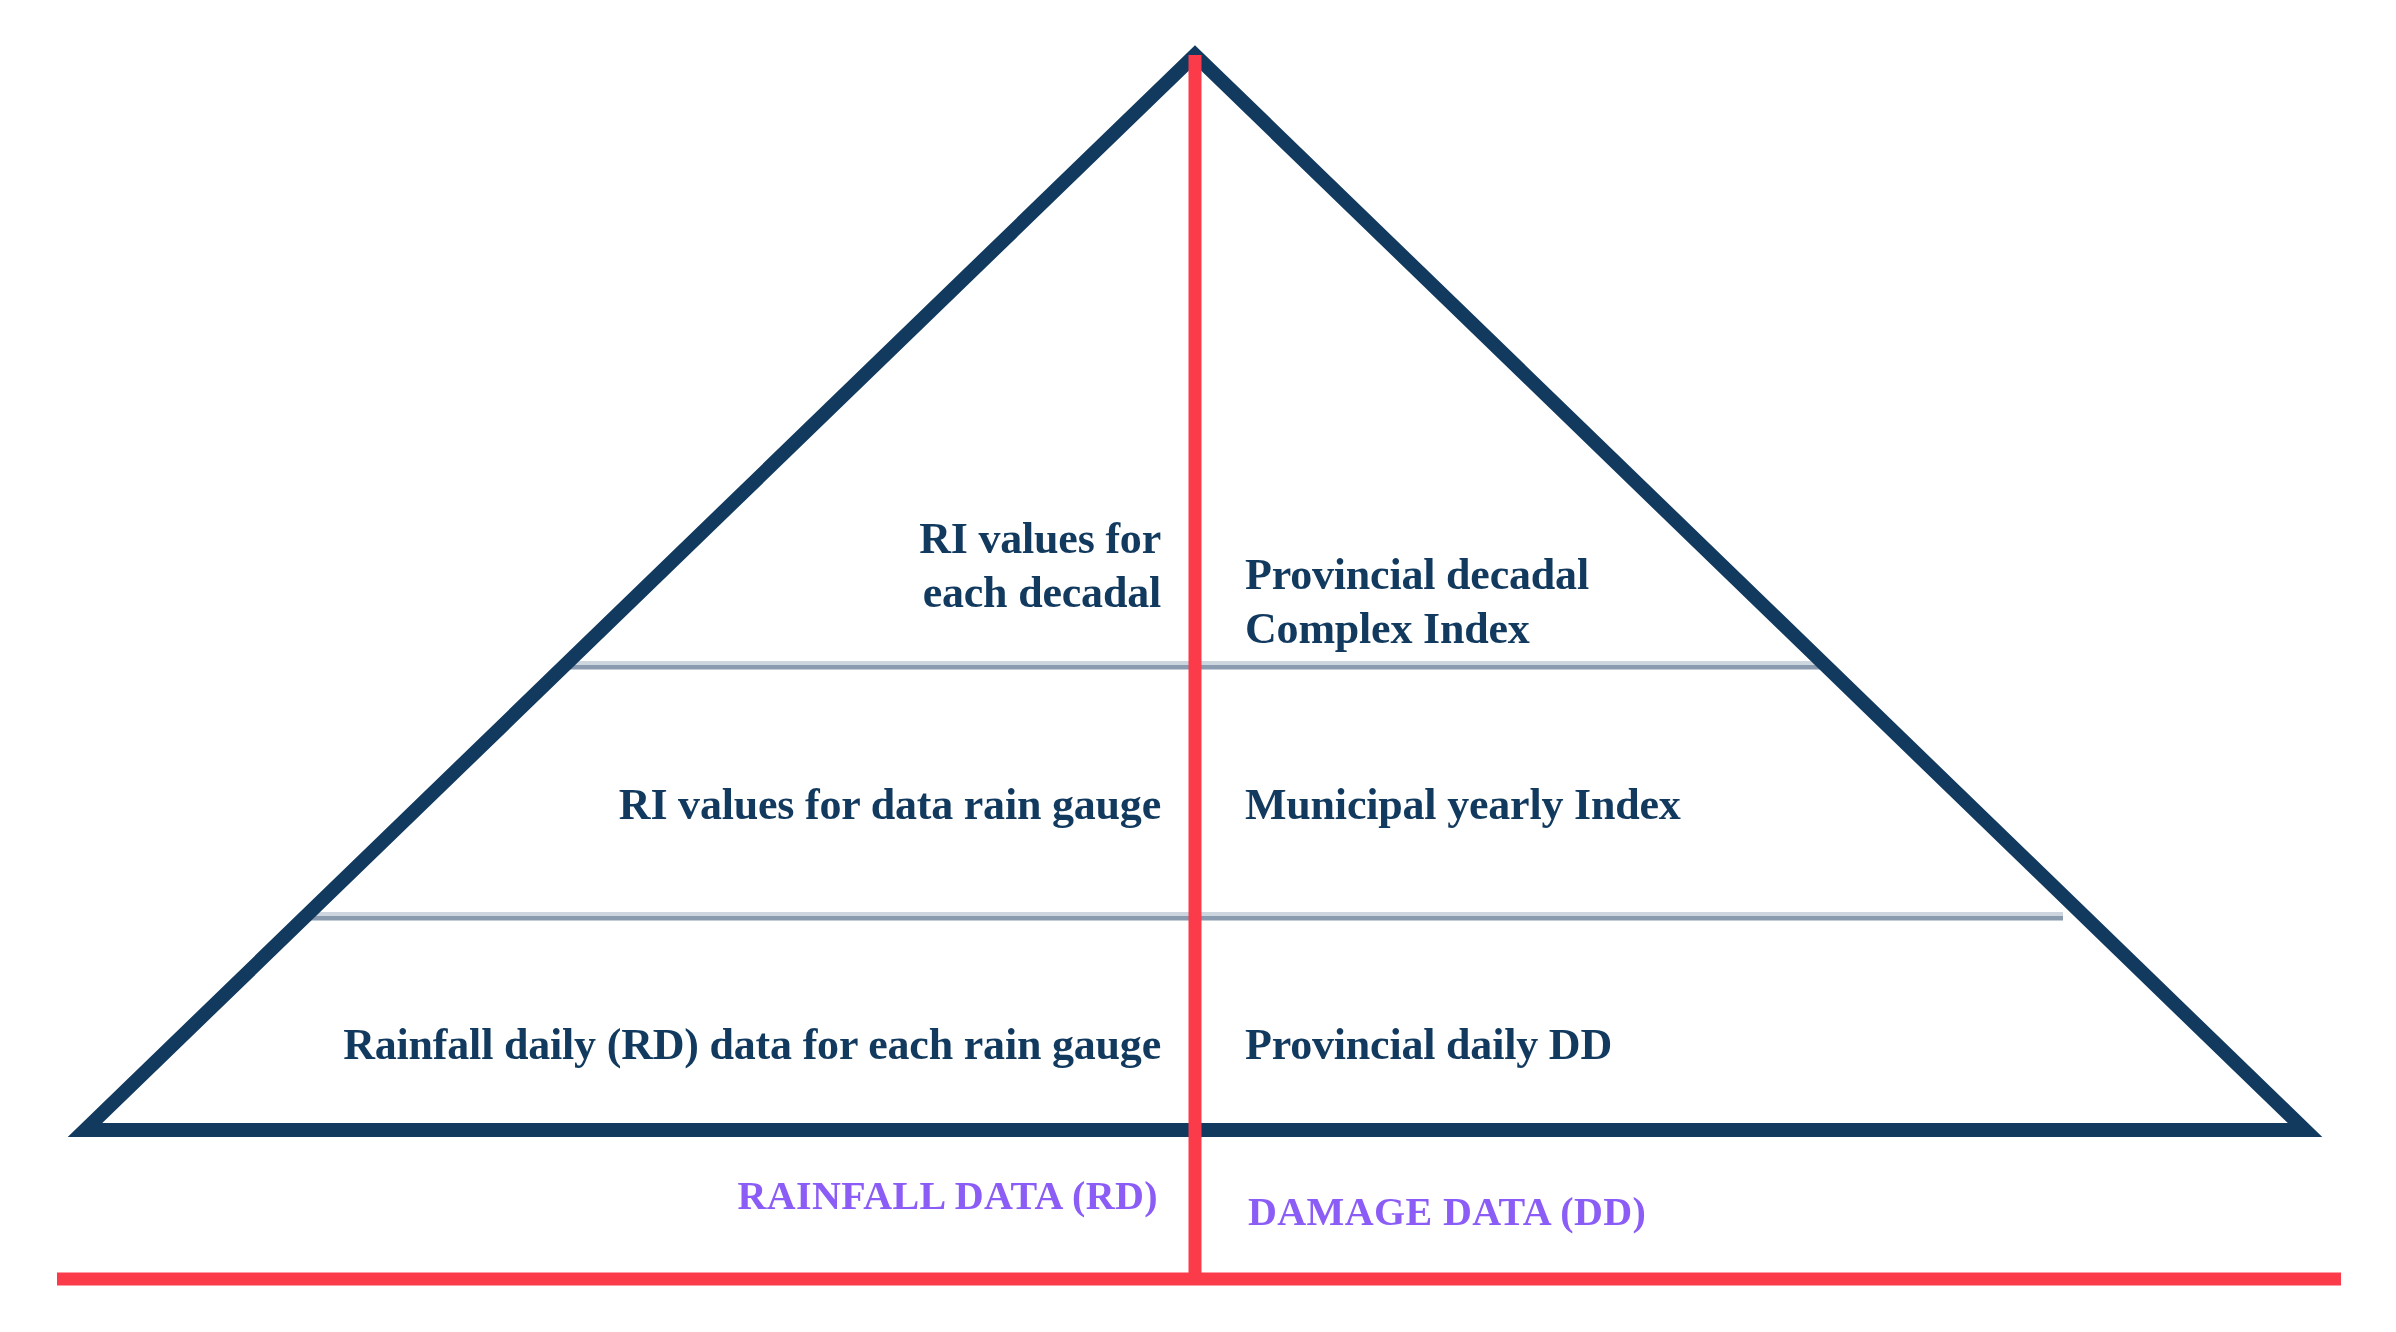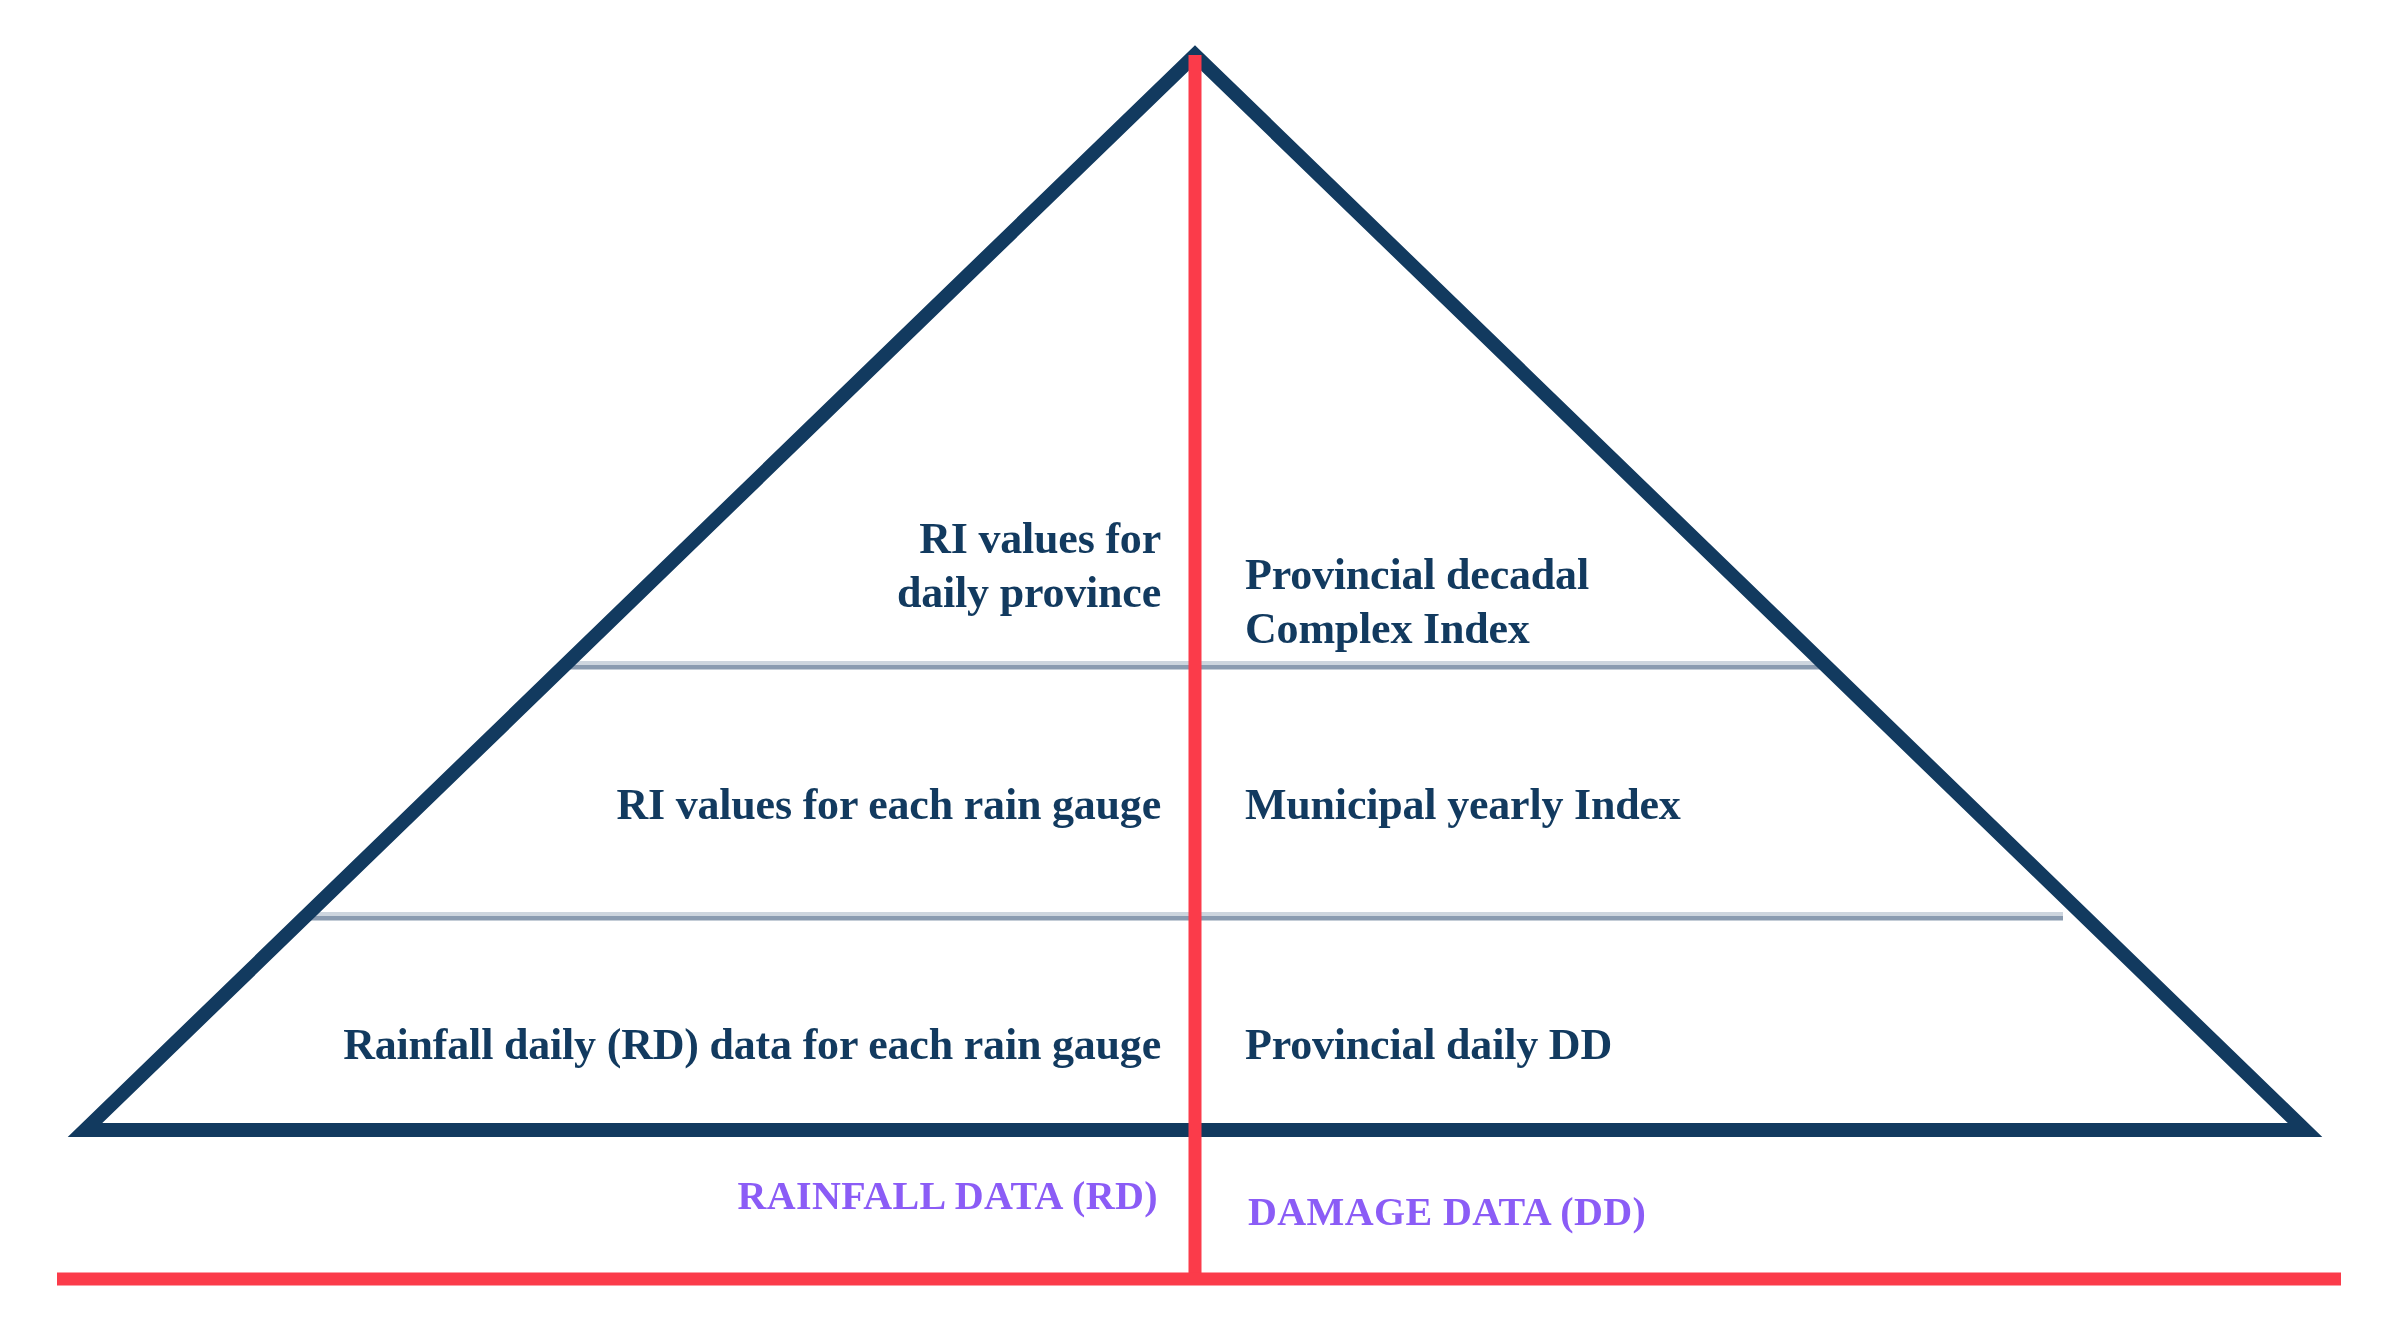--- a/index.html
+++ b/index.html
@@ -84,25 +84,25 @@
     <line x1="310" y1="914" x2="2063" y2="914" stroke="#cdd5de" stroke-width="4"></line>
 
     <polygon points="1195,55 2305,1130 85,1130" fill="none" stroke="#123a5f" stroke-width="14" stroke-linejoin="miter"></polygon>
 
     <line x1="1195" y1="55" x2="1195" y2="1281" stroke="#fb3b4a" stroke-width="13"></line>
 
     <line x1="57" y1="1279" x2="2341" y2="1279" stroke="#fb3b4a" stroke-width="13"></line>
   </svg>
 
   <div class="tier-label left t1">RI values for
-daily province</div>
+each decadal</div>
   <div class="tier-label right t1">Provincial decadal
 Complex Index</div>
 
-  <div class="tier-label left t2">RI values for each rain gauge</div>
+  <div class="tier-label left t2">RI values for data rain gauge</div>
   <div class="tier-label right t2">Municipal yearly Index</div>
 
   <div class="tier-label left t3">Rainfall daily (RD) data for each rain gauge</div>
   <div class="tier-label right t3">Provincial daily DD</div>
 
   <div class="caption left">RAINFALL DATA (RD)</div>
   <div class="caption right">DAMAGE DATA (DD)</div>
 
 </div>
 

